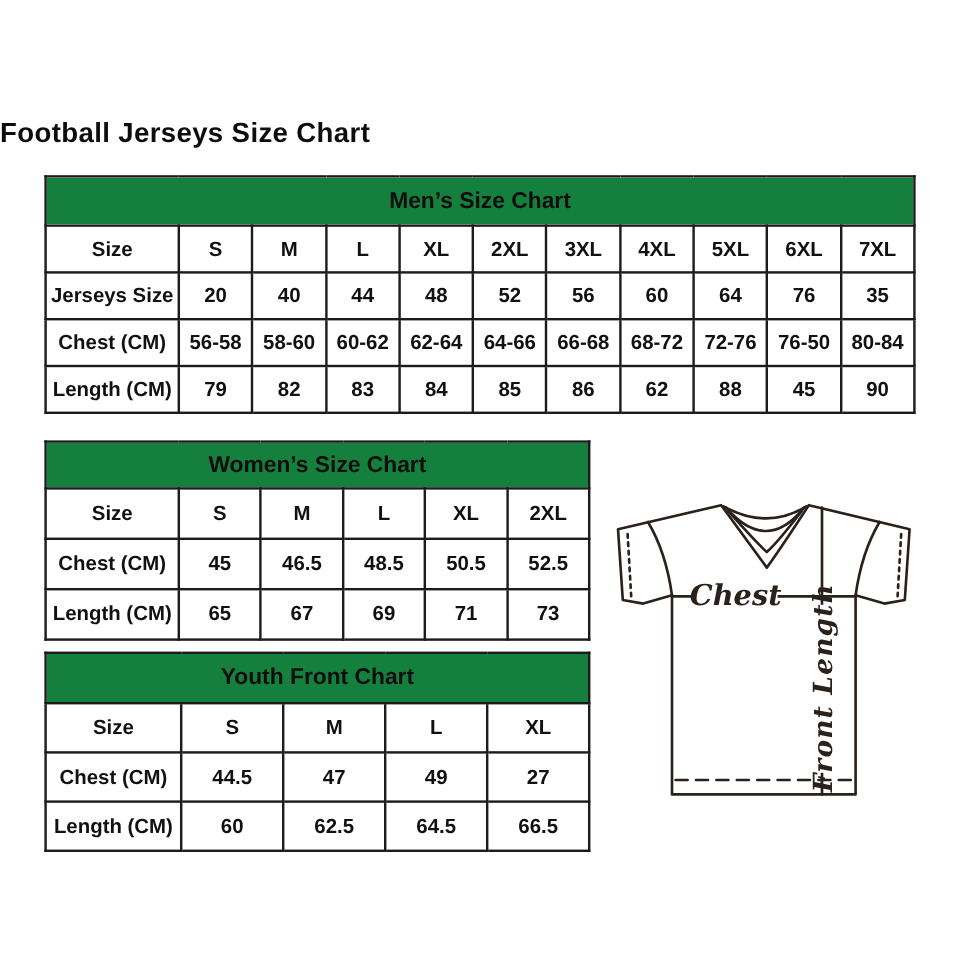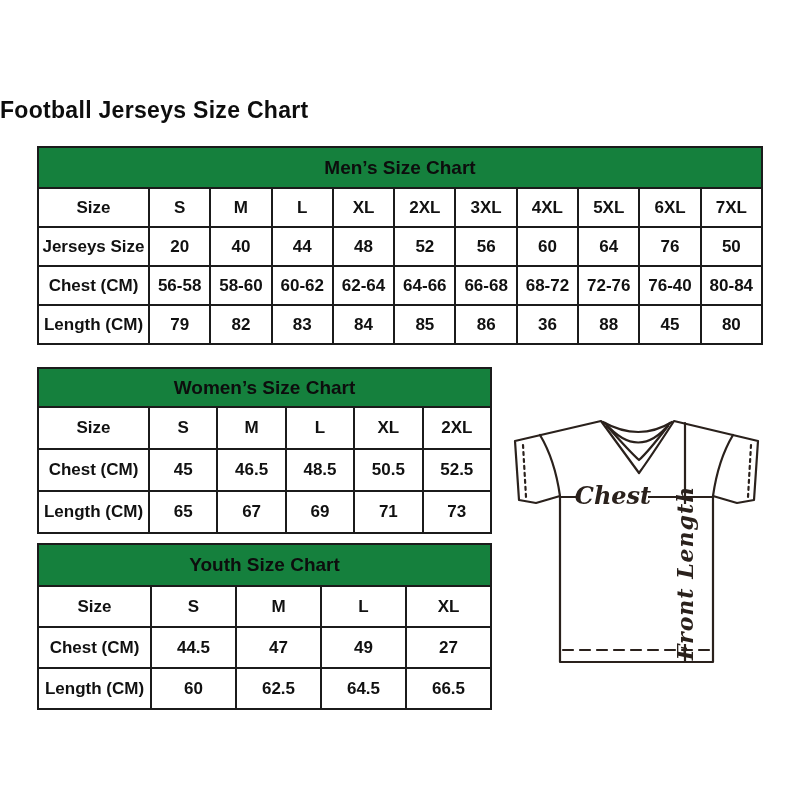--- a/index.html
+++ b/index.html
@@ -74,47 +74,47 @@
         <td>Jerseys Size</td>
         <td>20</td>
         <td>40</td>
         <td>44</td>
         <td>48</td>
         <td>52</td>
         <td>56</td>
         <td>60</td>
         <td>64</td>
         <td>76</td>
-        <td>50</td>
+        <td>35</td>
       </tr>
       <tr>
         <td>Chest (CM)</td>
         <td>56-58</td>
         <td>58-60</td>
         <td>60-62</td>
         <td>62-64</td>
         <td>64-66</td>
         <td>66-68</td>
         <td>68-72</td>
         <td>72-76</td>
-        <td>76-40</td>
+        <td>76-50</td>
         <td>80-84</td>
       </tr>
       <tr>
         <td>Length (CM)</td>
         <td>79</td>
         <td>82</td>
         <td>83</td>
         <td>84</td>
         <td>85</td>
         <td>86</td>
-        <td>36</td>
+        <td>62</td>
         <td>88</td>
         <td>45</td>
-        <td>80</td>
+        <td>90</td>
       </tr>
     </tbody>
   </table>
 <table class="size-table t-womens">
     <colgroup>
       <col style="width: 111px;">
       <col>
       <col>
       <col>
       <col>
@@ -153,21 +153,21 @@
 <table class="size-table t-youth">
     <colgroup>
       <col style="width: 113px;">
       <col>
       <col>
       <col>
       <col>
     </colgroup>
     <tbody>
       <tr class="head-row">
-        <td colspan="5" class="head">Youth Size Chart</td>
+        <td colspan="5" class="head">Youth Front Chart</td>
       </tr>
       <tr>
         <td>Size</td>
         <td>S</td>
         <td>M</td>
         <td>L</td>
         <td>XL</td>
       </tr>
       <tr>
         <td>Chest (CM)</td>

